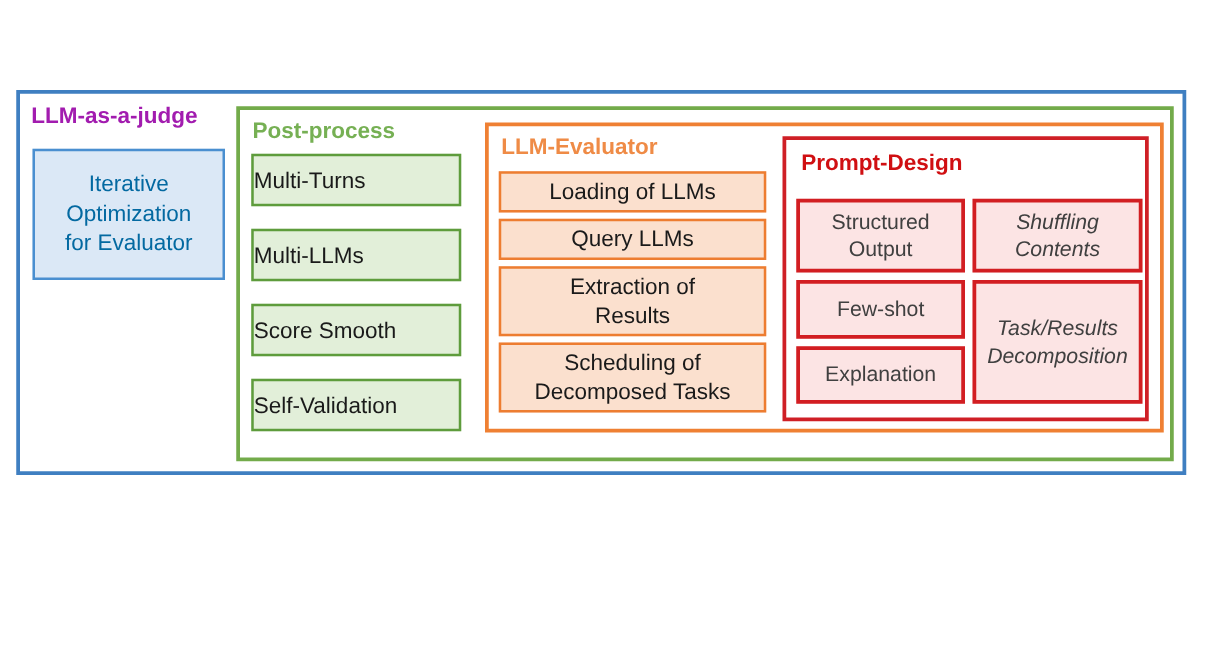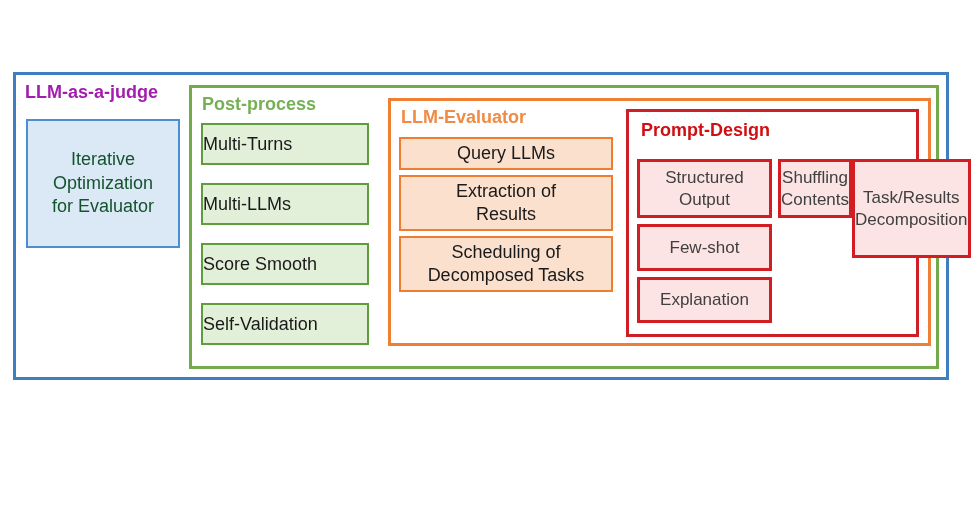--- a/index.html
+++ b/index.html
@@ -40,30 +40,30 @@
     left: 9px;
     top: 8px;
     font-size: 18px;
     color: #a21caf;
   }
   #judge-card {
     position: absolute;
     left: 10px;
     top: 44px;
     width: 154px;
-    height: 129px;
+    height: 105px;
     box-sizing: border-box;
     border: 2px solid #4a8fd0;
     background: #dbe8f6;
     display: flex;
     align-items: center;
     justify-content: center;
     text-align: center;
     font-size: 18px;
-    color: #14532d;
+    color: #0369a1;
     line-height: 1.32;
   }
 
   
   #postprocess-group {
     position: absolute;
     left: 173px;
     top: 10px;
     width: 750px;
     height: 284px;
@@ -169,21 +169,22 @@
     gap: 6px;
   }
   #prompt-col-left {
     width: 135px;
     display: flex;
     flex-direction: column;
   }
   #prompt-col-right {
     width: 136px;
     display: flex;
-    flex-direction: row;
+    flex-direction: column;
+    font-style: italic;
   }
   .red-card {
     box-sizing: border-box;
     border: 3px solid #d21e22;
     background: #fce4e4;
     display: flex;
     align-items: center;
     justify-content: center;
     text-align: center;
     font-size: 17px;
@@ -229,20 +230,23 @@
         <span>Self-Validation</span>
       </div>
     </div>
 
     <div id="evaluator-group">
 
       <div class="group-title" id="evaluator-title">LLM-Evaluator</div>
 
       <div id="evaluator-list">
         <div class="orange-card one-line">
+          <span>Loading of LLMs</span>
+        </div>
+        <div class="orange-card one-line">
           <span>Query LLMs</span>
         </div>
         <div class="orange-card two-line">
           <div>
             <div>Extraction of</div>
             <div>Results</div>
           </div>
         </div>
         <div class="orange-card two-line">
           <div>

